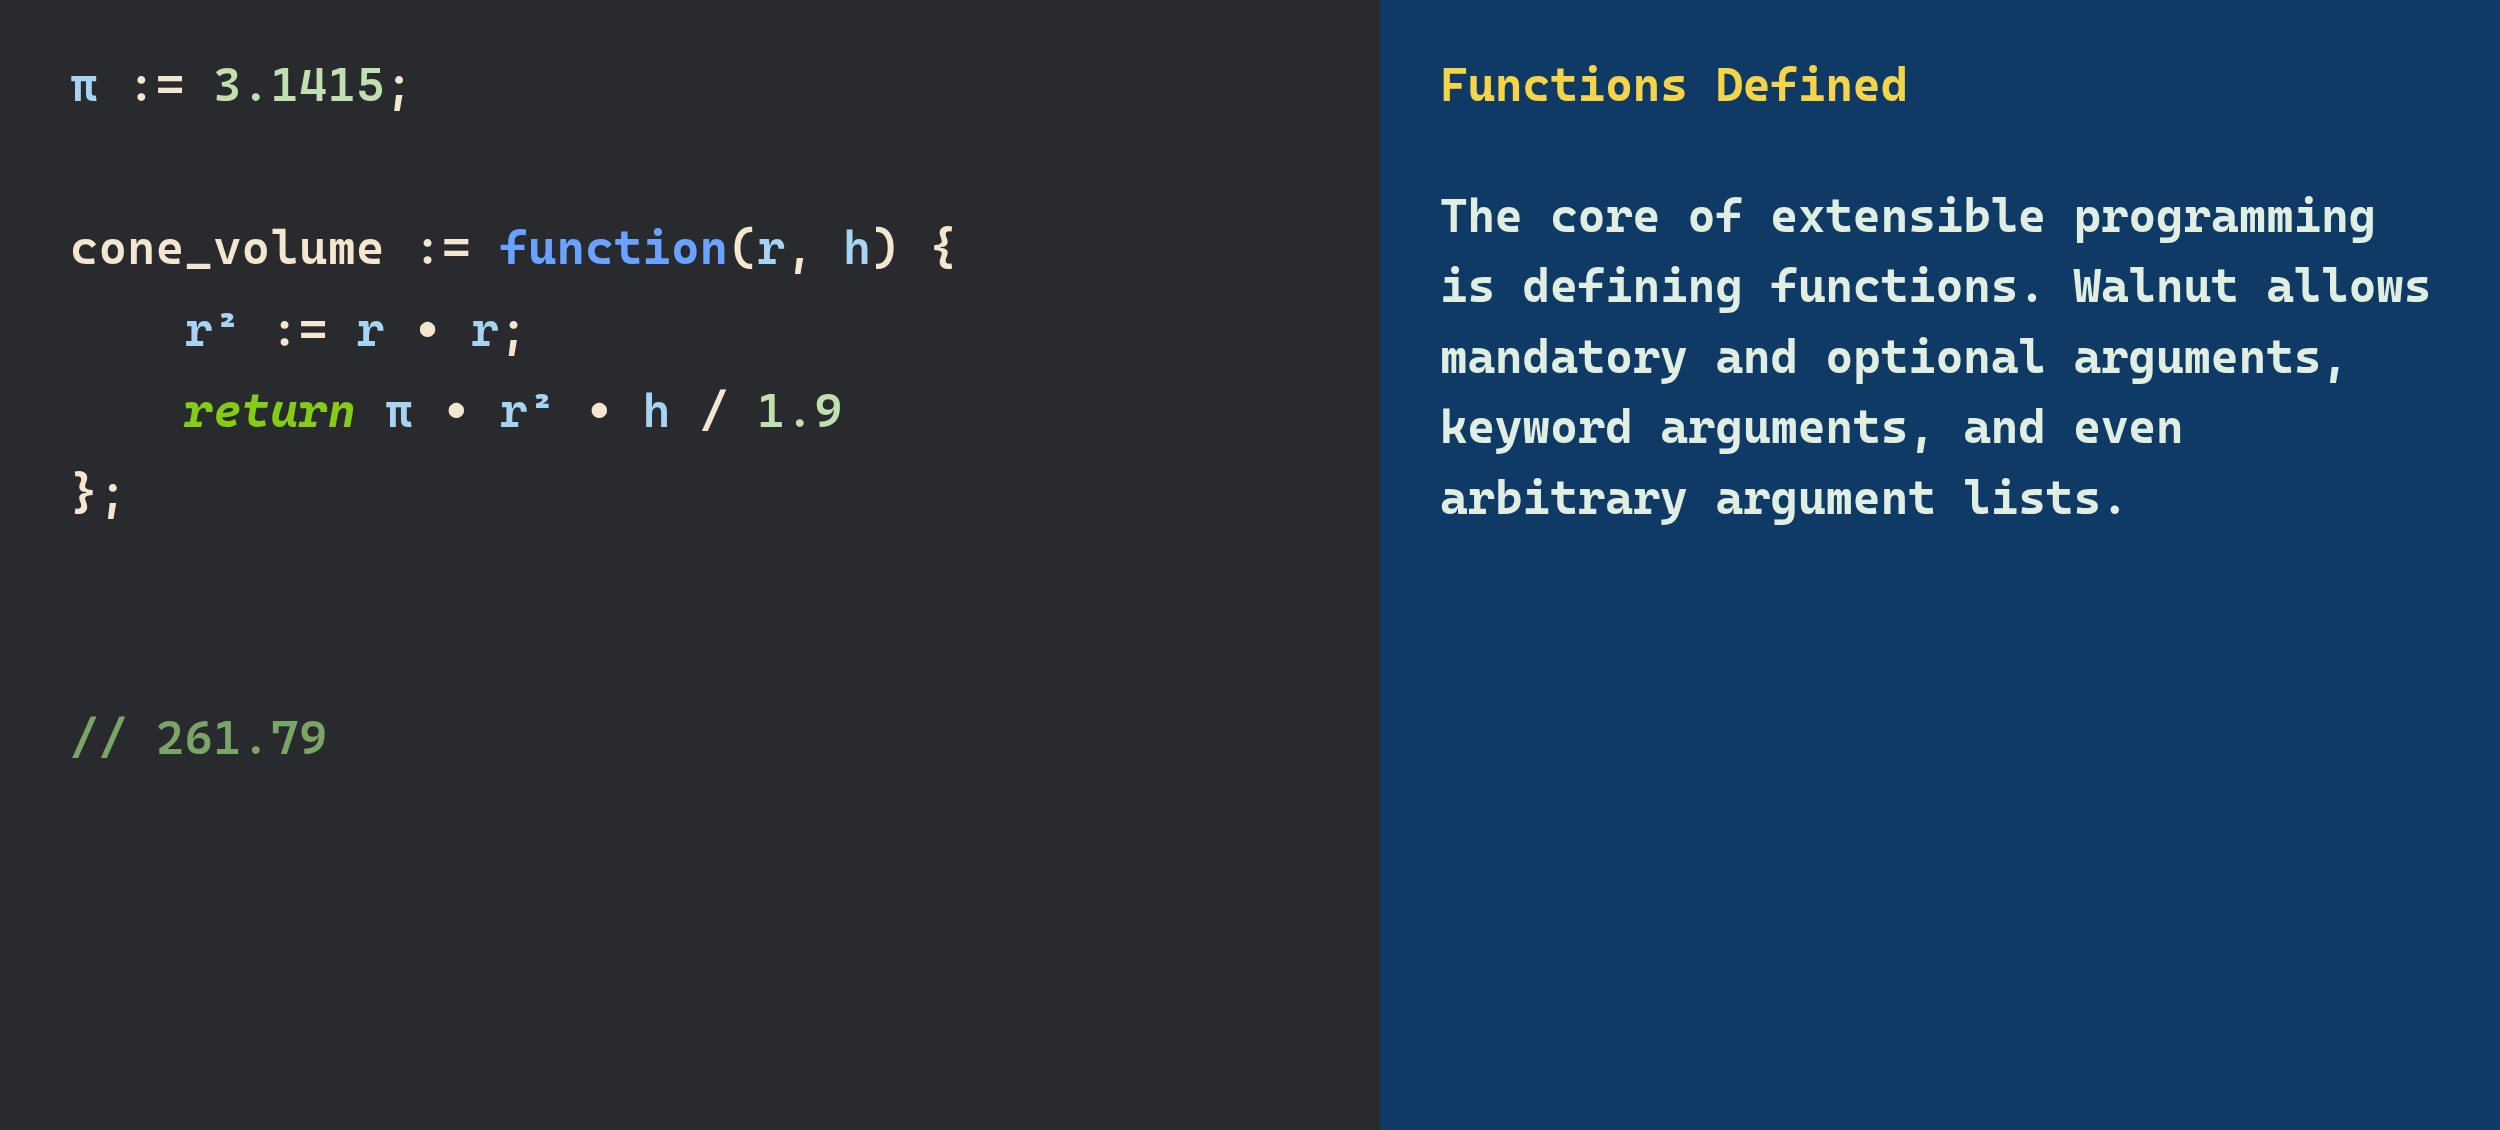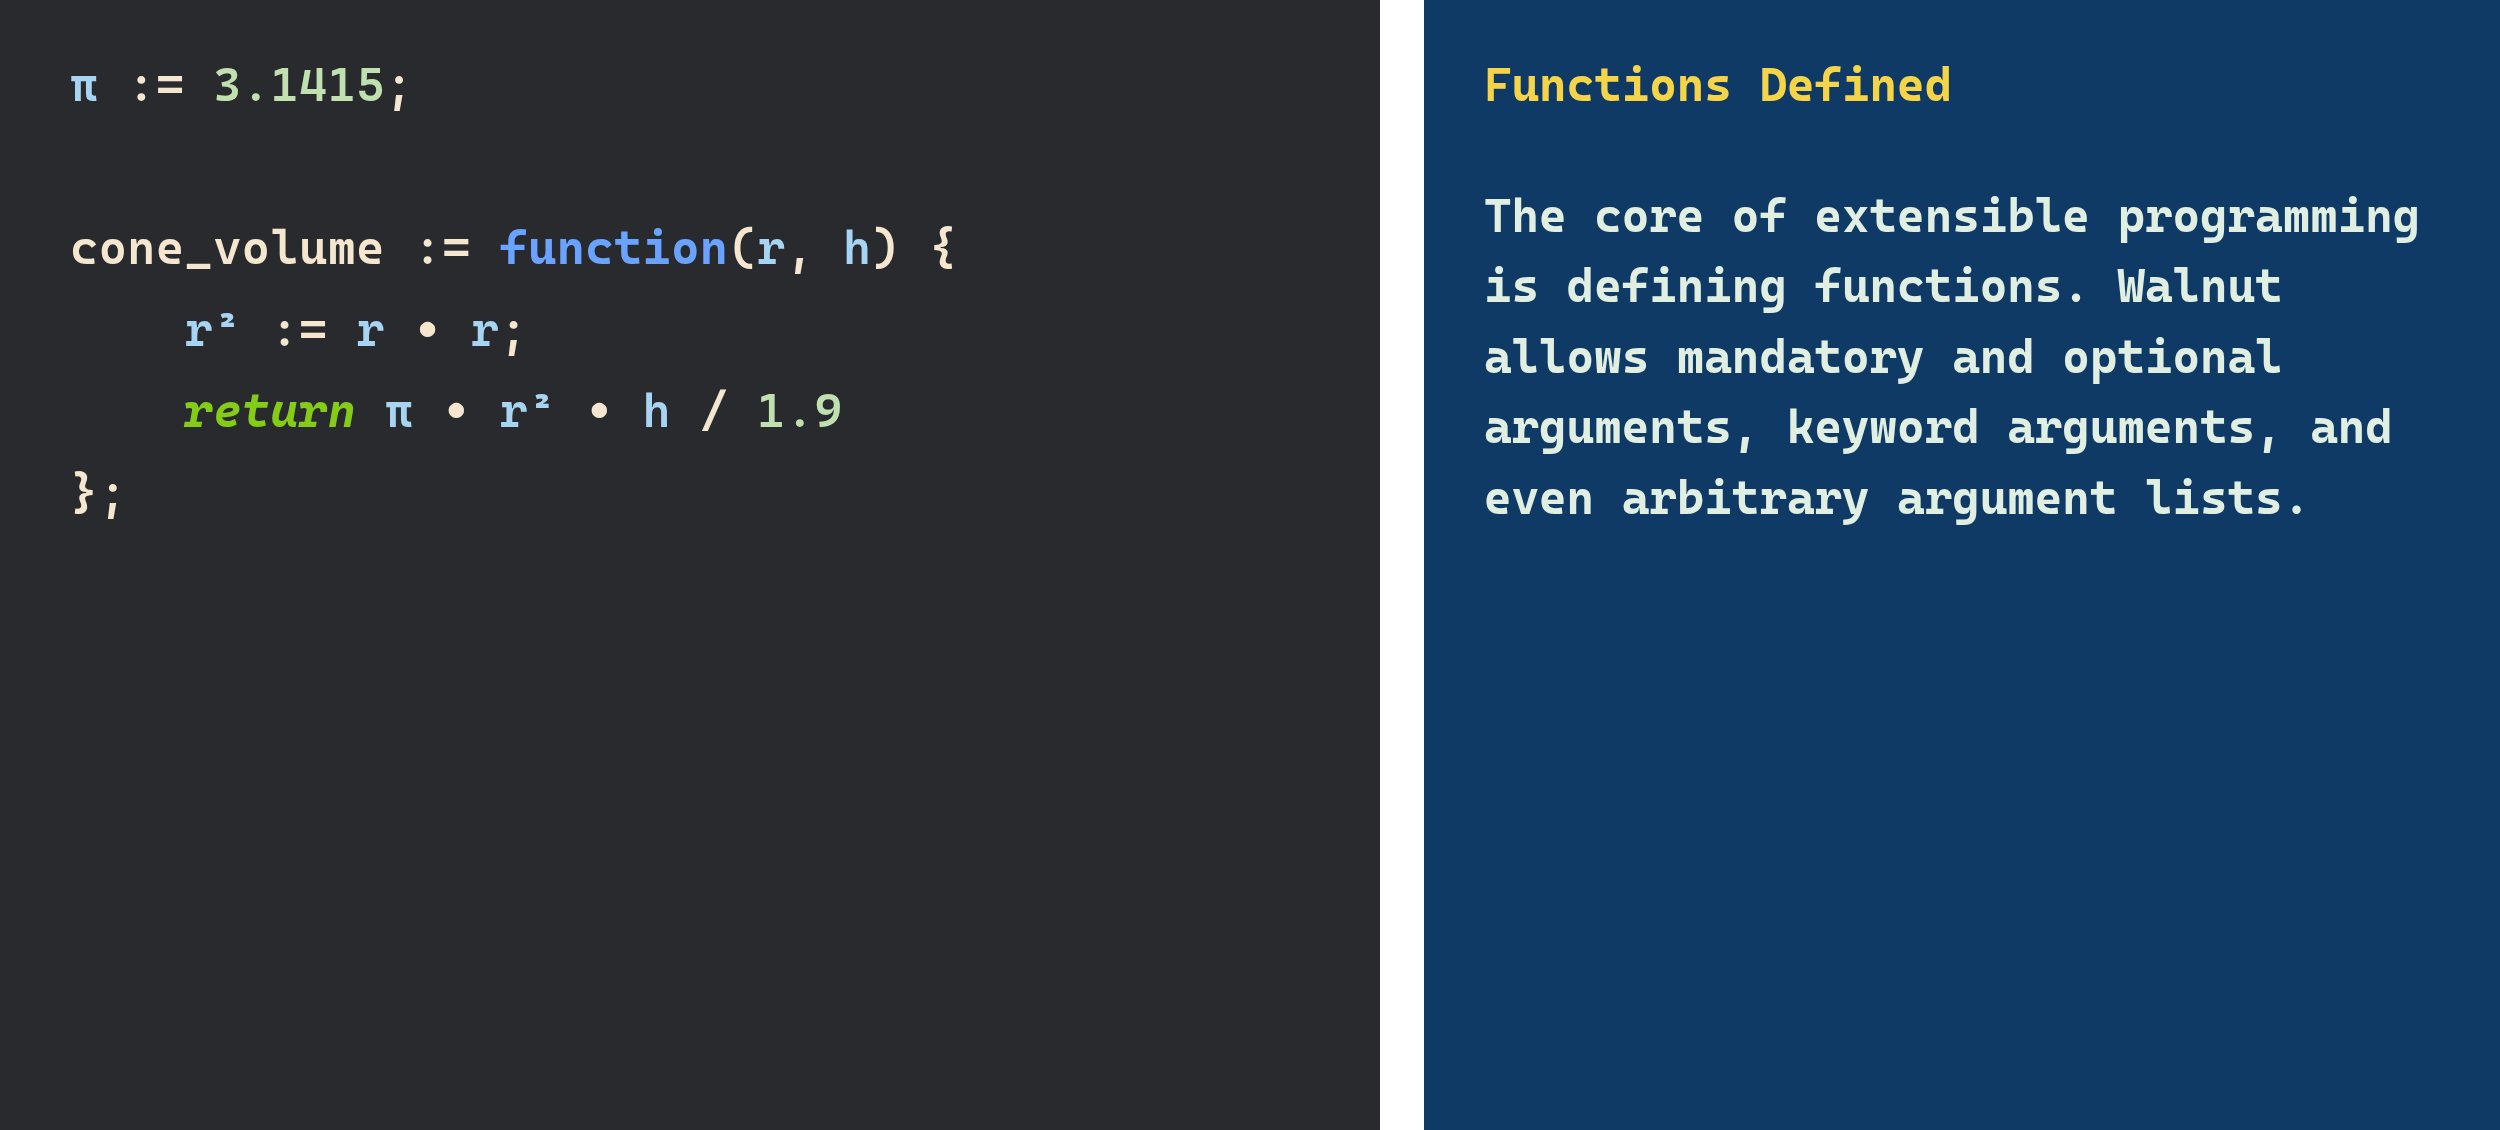--- a/index.html
+++ b/index.html
@@ -23,21 +23,20 @@
       color: #f5e6cf;
     }
     .doc-panel {
       flex: 1;
       height: 100%;
       background: #0f3a66;
       padding: 50px 60px;
       font-size: 47px;
       line-height: 1.5;
       color: #e0efe2;
-      margin-left: 44px;
     }
     .doc-title {
       color: #f5d547;
       font-weight: bold;
       margin-bottom: 60px;
     }
     .doc-body {
       font-weight: 700;
     }
     .code-line {
@@ -70,19 +69,20 @@
 
   <div class="code-line"><span class="tok-default">    </span><span class="tok-keyword-purple">return</span><span class="tok-default"> </span><span class="tok-ident">π</span><span class="tok-default"> • </span><span class="tok-ident">r²</span><span class="tok-default"> • </span><span class="tok-ident">h</span><span class="tok-default"> / </span><span class="tok-number">1.9</span></div>
 
   <div class="code-line"><span class="tok-default">};</span></div>
 
   <div class="blank-line"></div>
   <div class="blank-line"></div>
 
 
 
+  <div class="code-line"><span class="tok-comment">// 261.79</span></div>
 
 </div>
 
 <div class="doc-panel">
   <div class="doc-title">Functions Defined</div>
   <div class="doc-body">The core of extensible programming is defining functions. Walnut allows mandatory and optional arguments, keyword arguments, and even arbitrary argument lists.</div>
 </div>
 
 </body></html>

